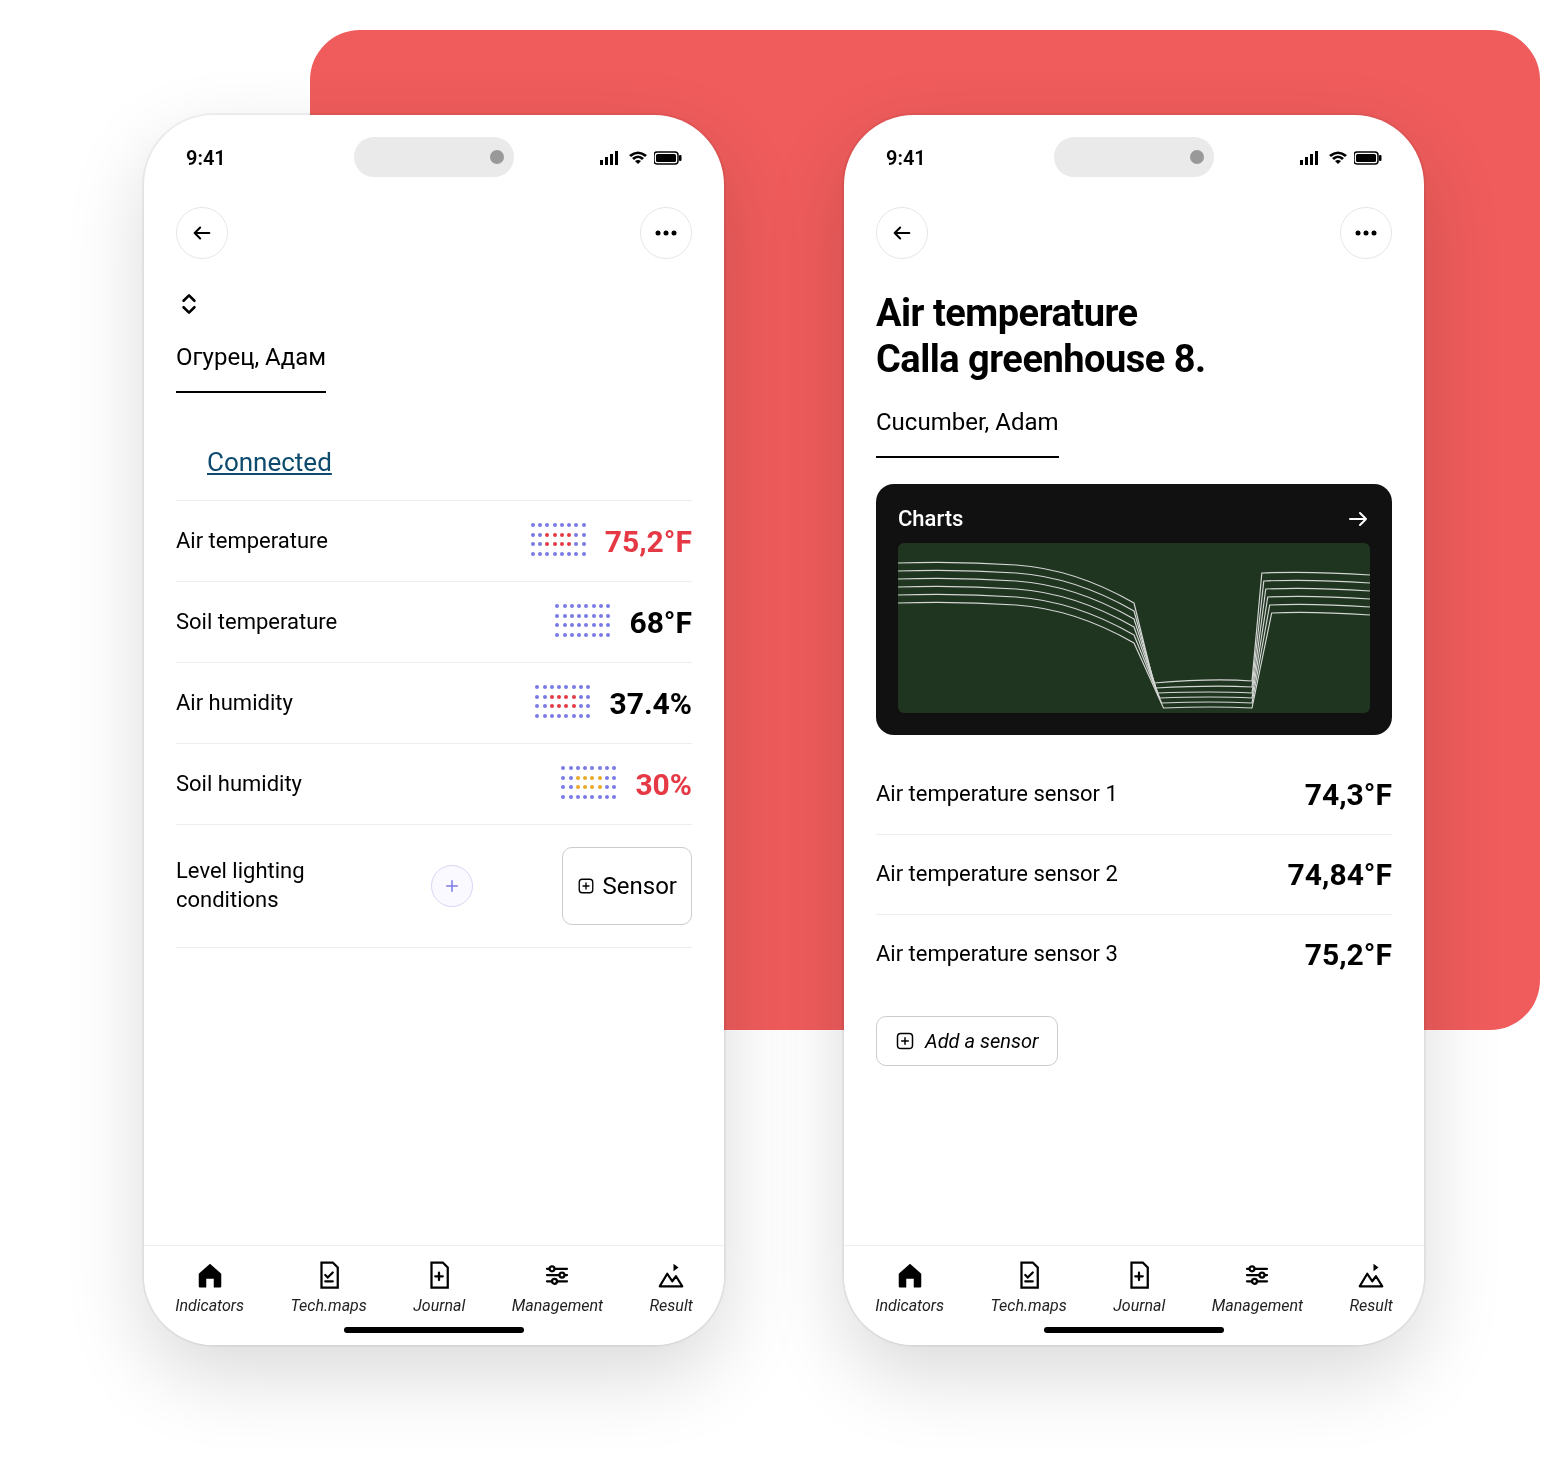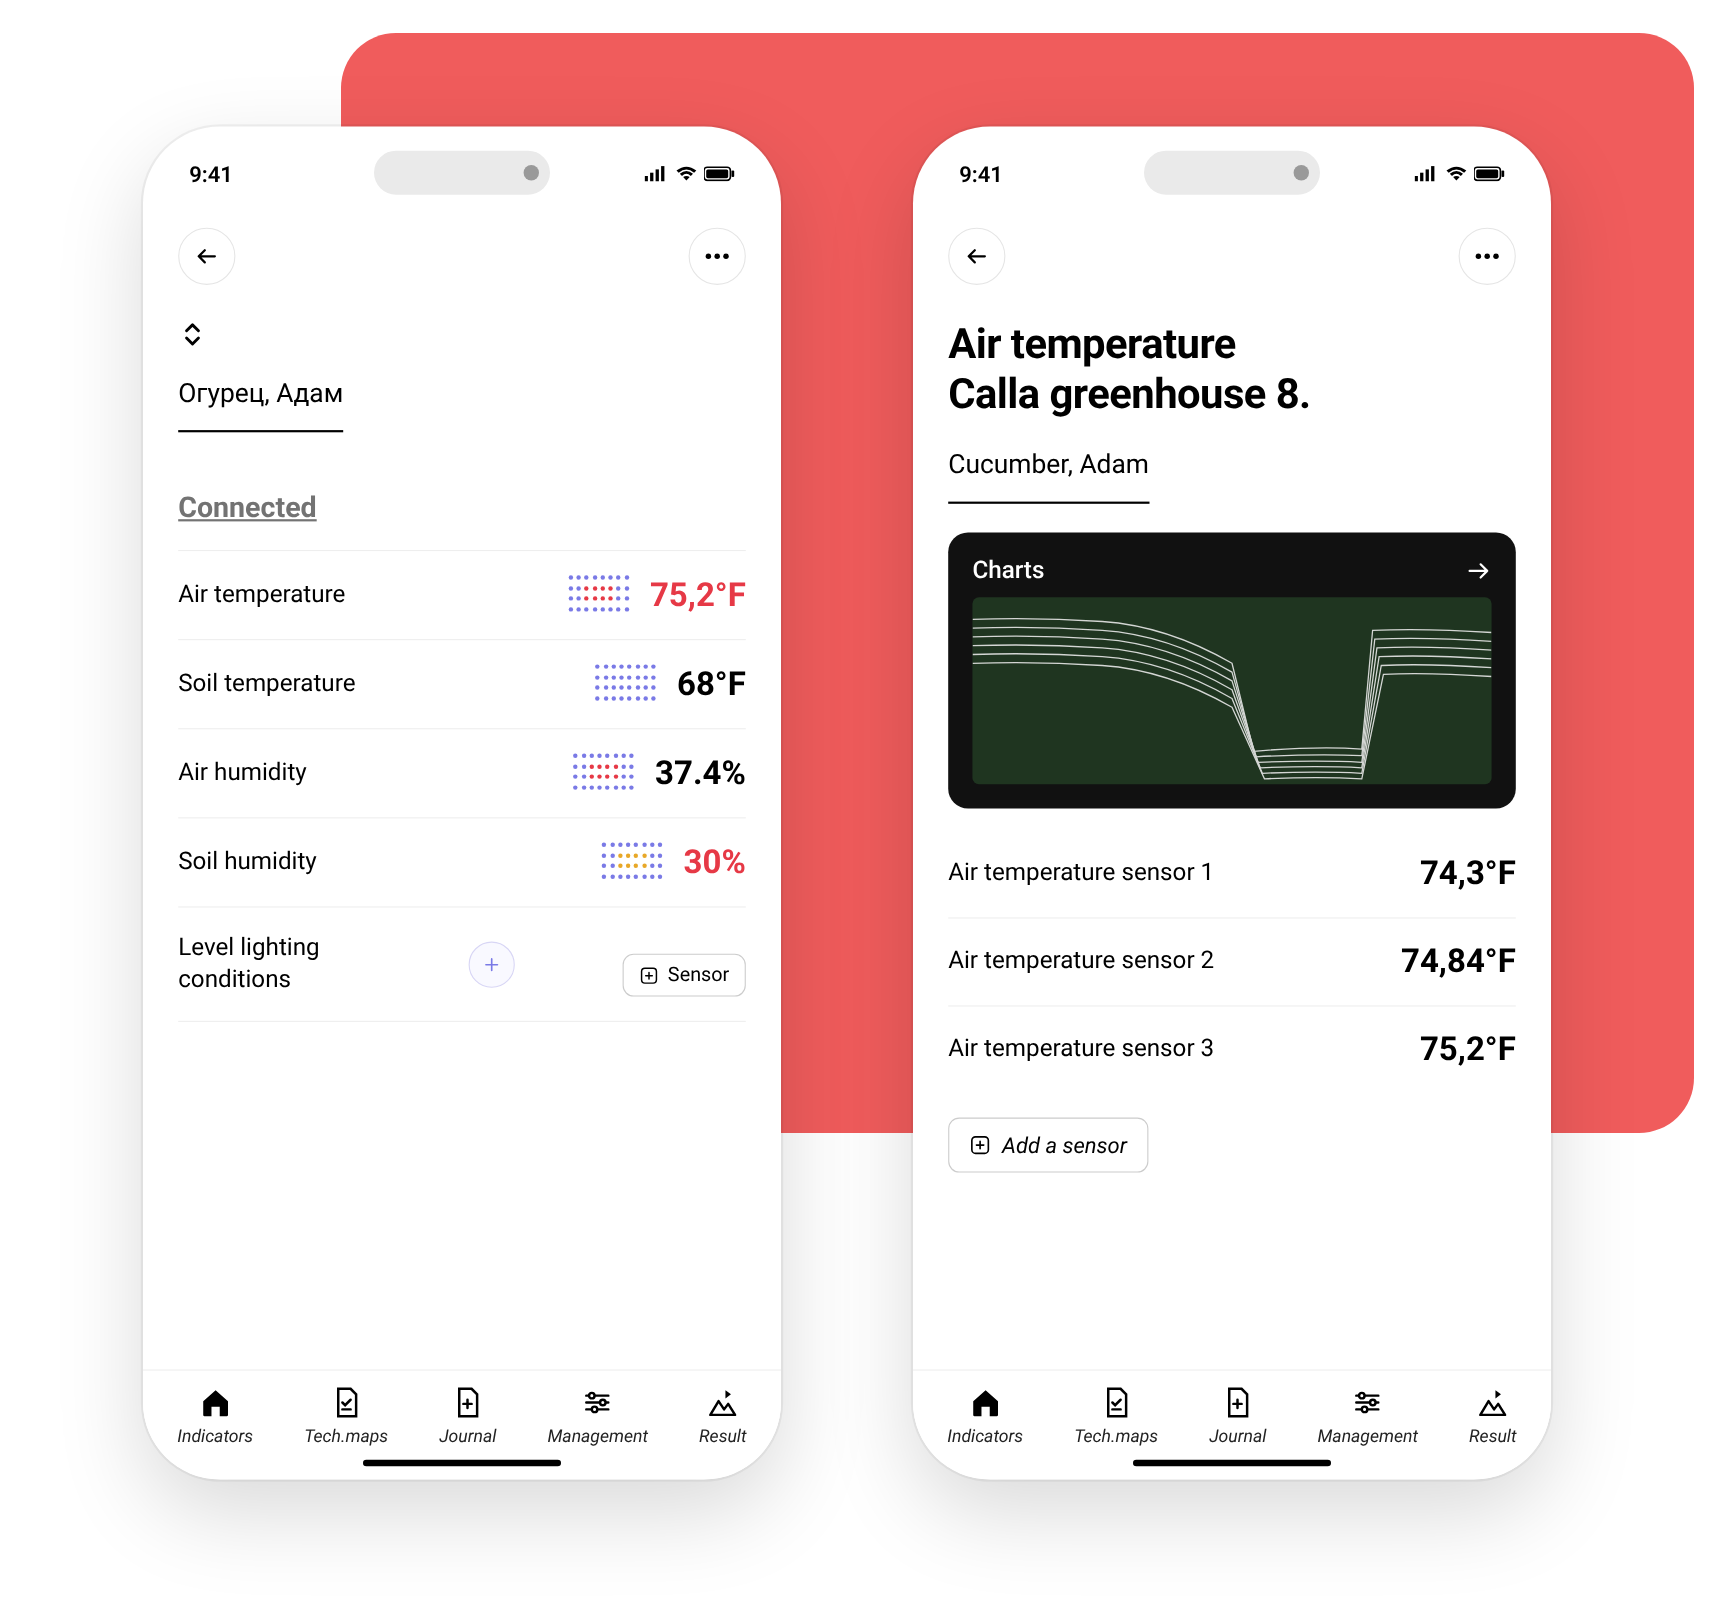--- a/index.html
+++ b/index.html
@@ -16,21 +16,21 @@
     top: 30px;
     left: 310px;
     width: 1230px;
     height: 1000px;
     background: #f05c5c;
     border-radius: 50px;
   }
   .phones {
     position: absolute;
     top: 115px;
-    left: 130px;
+    left: 144px;
     display: flex;
     gap: 120px;
   }
   .phone {
     width: 580px;
     height: 1230px;
     background: #fff;
     border-radius: 70px;
     box-shadow: 0 30px 80px rgba(0,0,0,0.15), 0 0 0 2px rgba(0,0,0,0.05);
     position: relative;
@@ -130,21 +130,21 @@
     font-size: 22px;
     flex: 1;
     line-height: 1.3;
   }
   .row-value {
     font-size: 30px;
     font-weight: 700;
   }
   .row-value.red { color: #e63946; }
   .row-value.amber { color: #000000; }
-  .row-value.link { color: #737373; text-decoration: underline; font-size: 26px; font-weight: 700;}
+  .row-value.link { color: #0c4a6e; text-decoration: underline; font-size: 26px; font-weight: 400; margin-left: 31px;}
   .dots-icon {
     width: 56px;
     height: 36px;
     margin: 0 18px;
     display: grid;
     grid-template-columns: repeat(8, 1fr);
     grid-template-rows: repeat(4, 1fr);
     gap: 2px;
   }
   .dots-icon span {
@@ -157,24 +157,23 @@
     width: 42px; height: 42px; border-radius: 50%;
     border: 1px solid #d8d6f5;
     display: flex; align-items: center; justify-content: center;
     color: #7a7ae6;
     margin-right: 14px;
     background: #f9f9ff;
   }
   .sensor-btn {
     display: flex; align-items: center; gap: 8px;
     border: 1px solid #ccc; border-radius: 10px;
-    padding: 8px 14px;
-    font-size: 18px;
+    padding: 24px 14px;
+    font-size: 24px;
     background: #fff;
-    margin-top: 20px;
   }
   .charts-card {
     background: #111;
     border-radius: 18px;
     padding: 22px;
     margin-top: 26px;
     color: #fff;
   }
   .charts-head {
     display: flex; justify-content: space-between; align-items: center;

